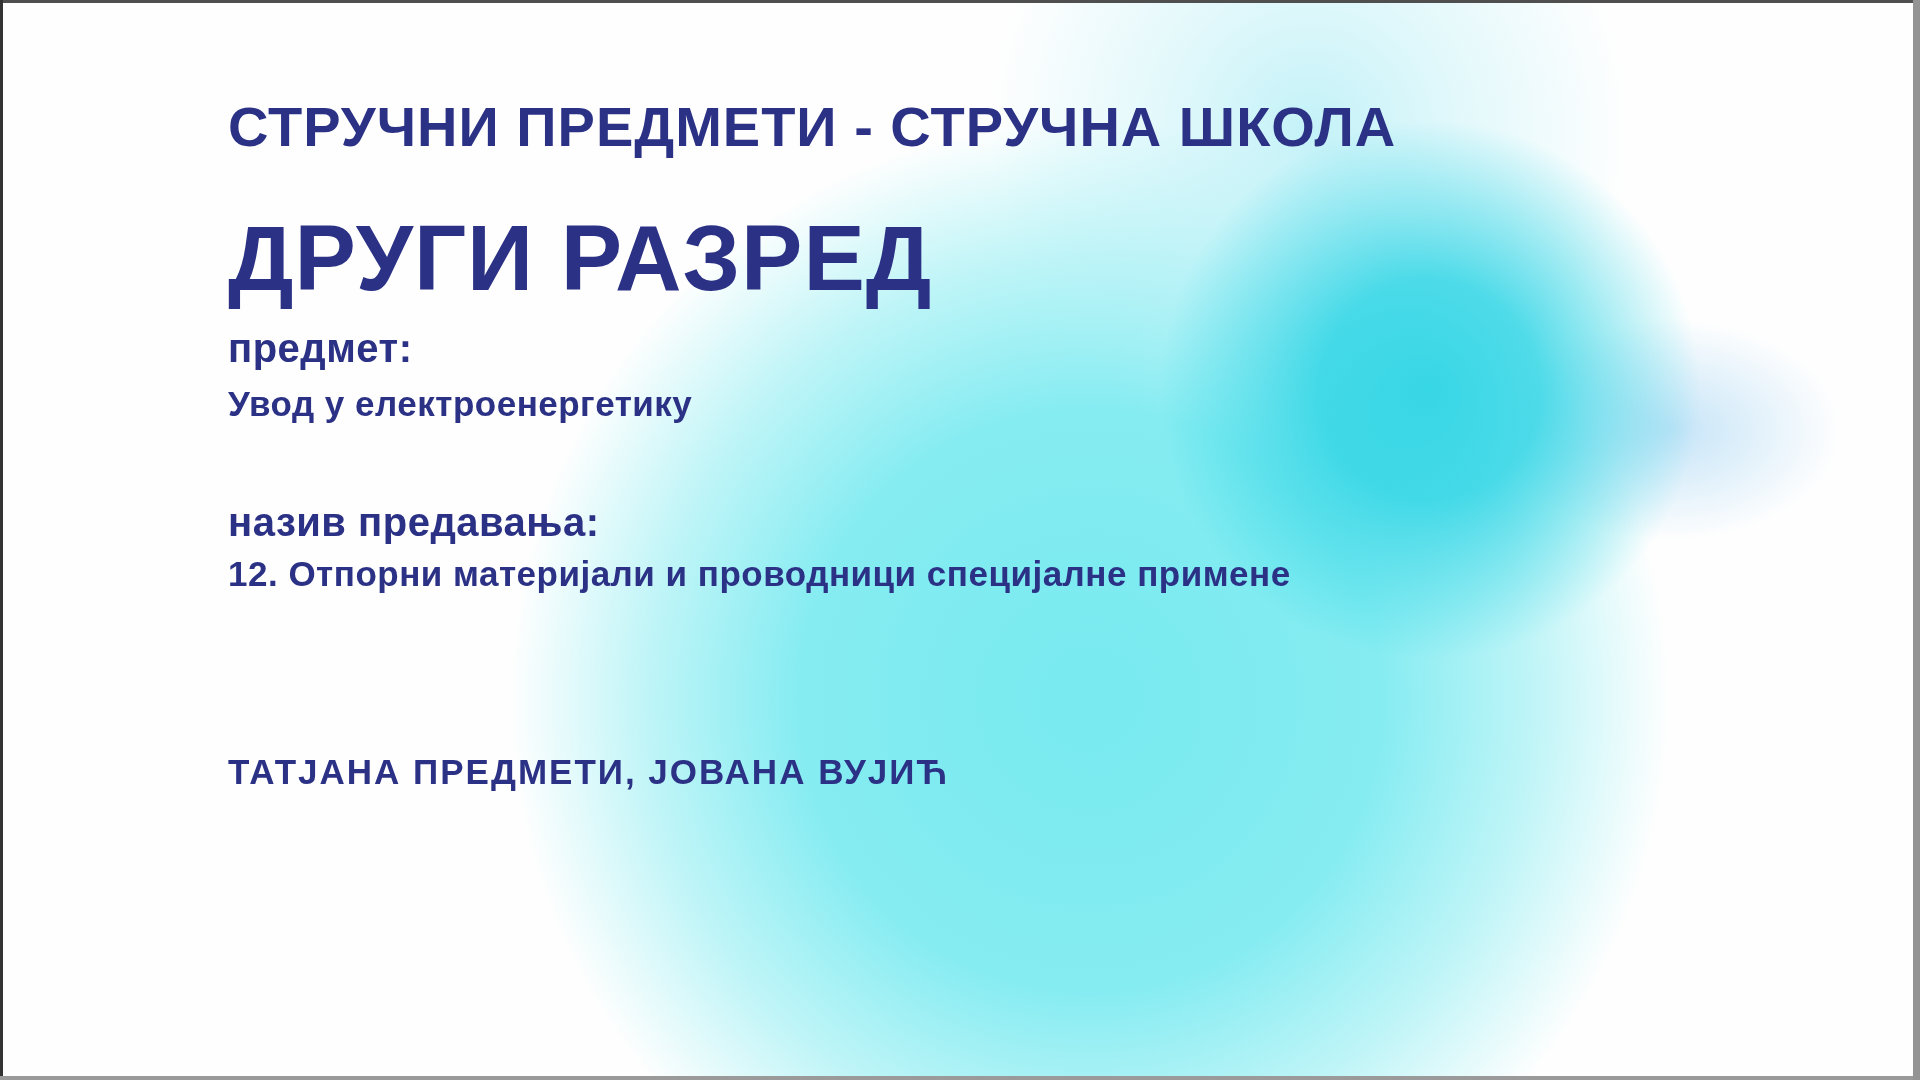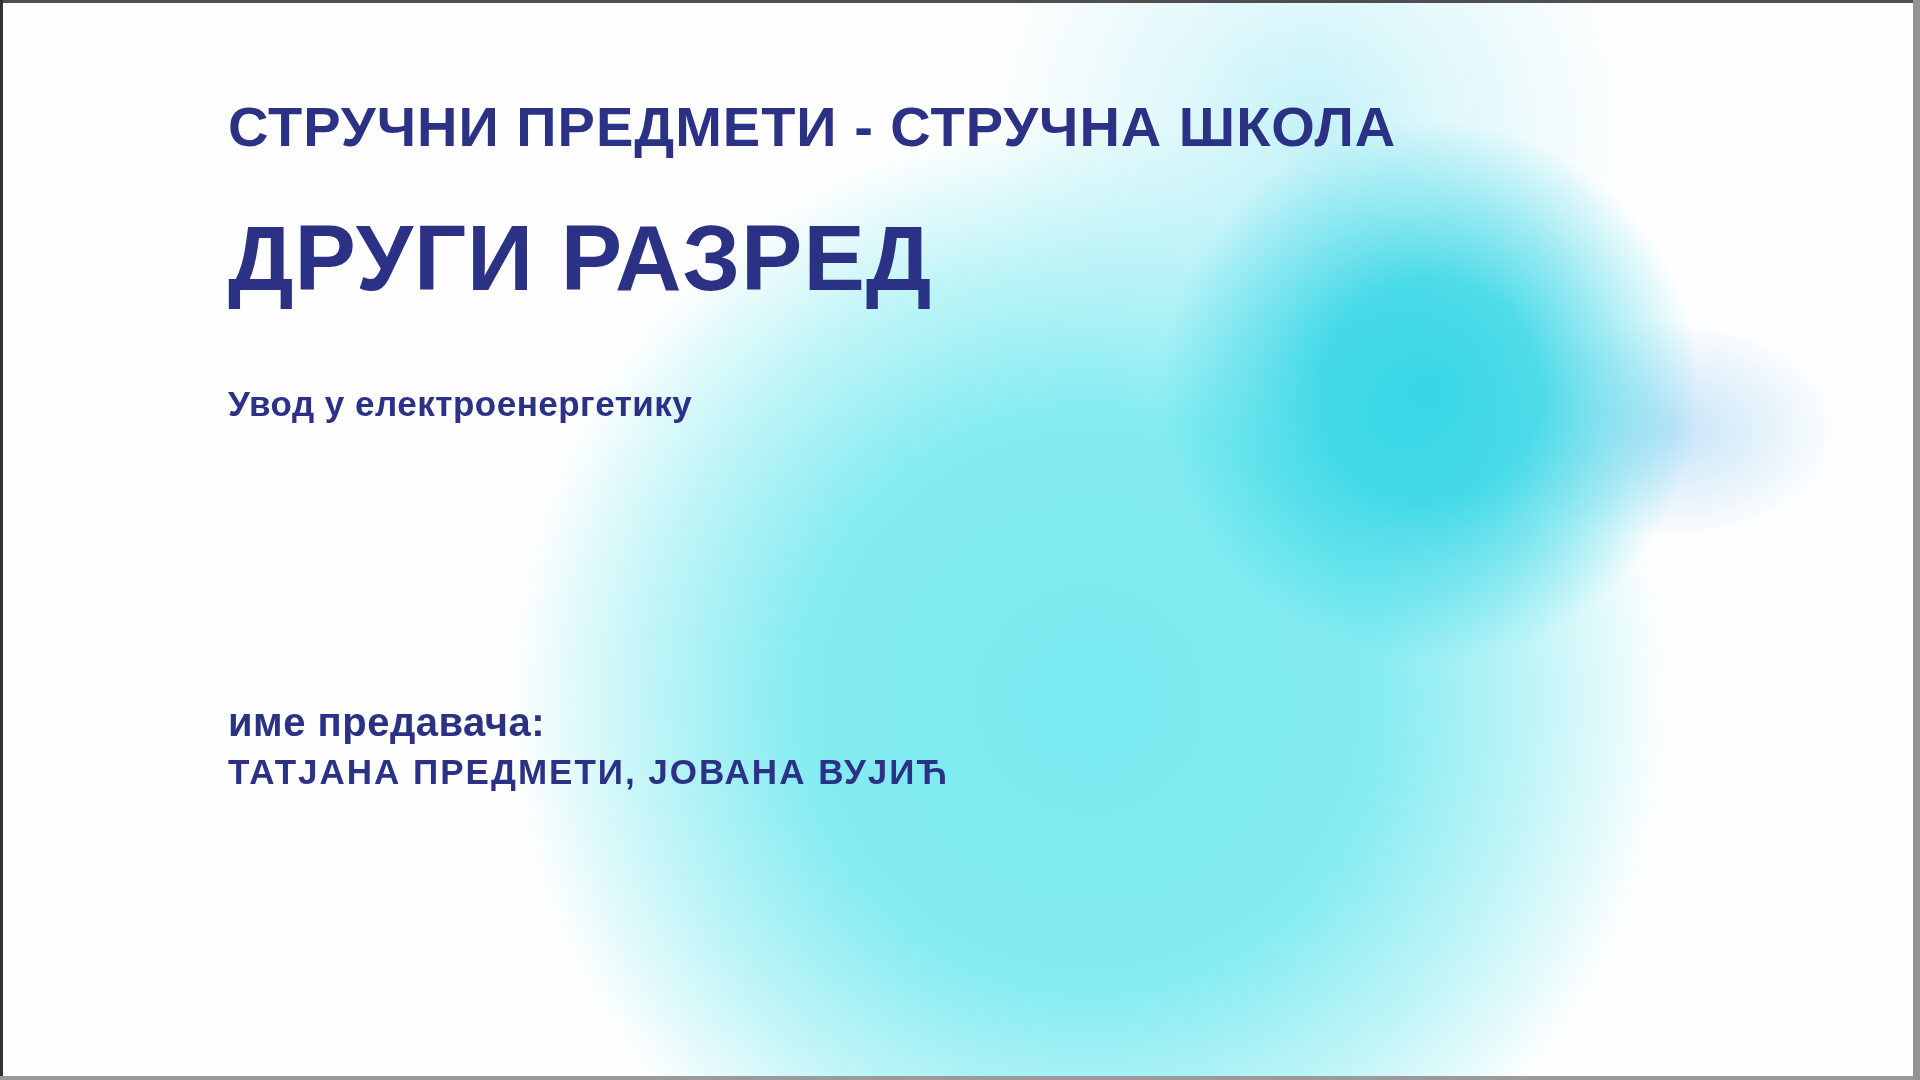--- a/index.html
+++ b/index.html
@@ -81,26 +81,28 @@
 </head>
 <body>
 
 <div class="slide">
 
   <div class="txt supertitle line1">СТРУЧНИ ПРЕДМЕТИ - СТРУЧНА ШКОЛА</div>
 
 
   <div class="txt grade-title">ДРУГИ РАЗРЕД</div>
 
+  <div class="txt field-label subject-label">предмет:</div>
 
   <div class="txt field-value subject-value">Увод у електроенергетику</div>
 
+  <div class="txt field-label lecture-label">назив предавања:</div>
 
+  <div class="txt field-value lecture-value">12. Отпорни материјали и проводници специјалне примене</div>
 
-  <div class="txt field-label lecturer-label">име предавача:</div>
 
   <div class="txt field-value lecturer-value">ТАТЈАНА ПРЕДМЕТИ, ЈОВАНА ВУЈИЋ</div>
 
   <div class="edge edge-top"></div>
   <div class="edge edge-left"></div>
   <div class="edge edge-bottom"></div>
   <div class="edge edge-right"></div>
 
 </div>
 

